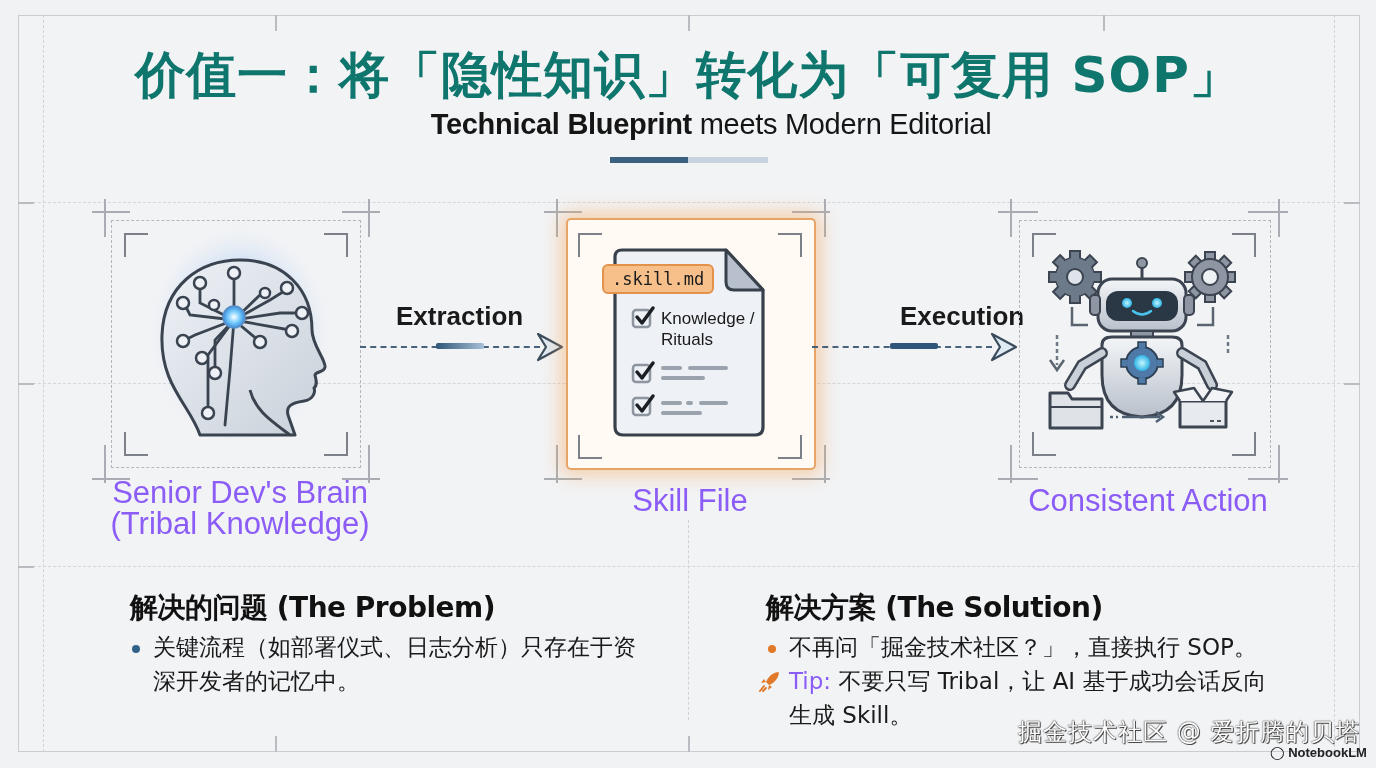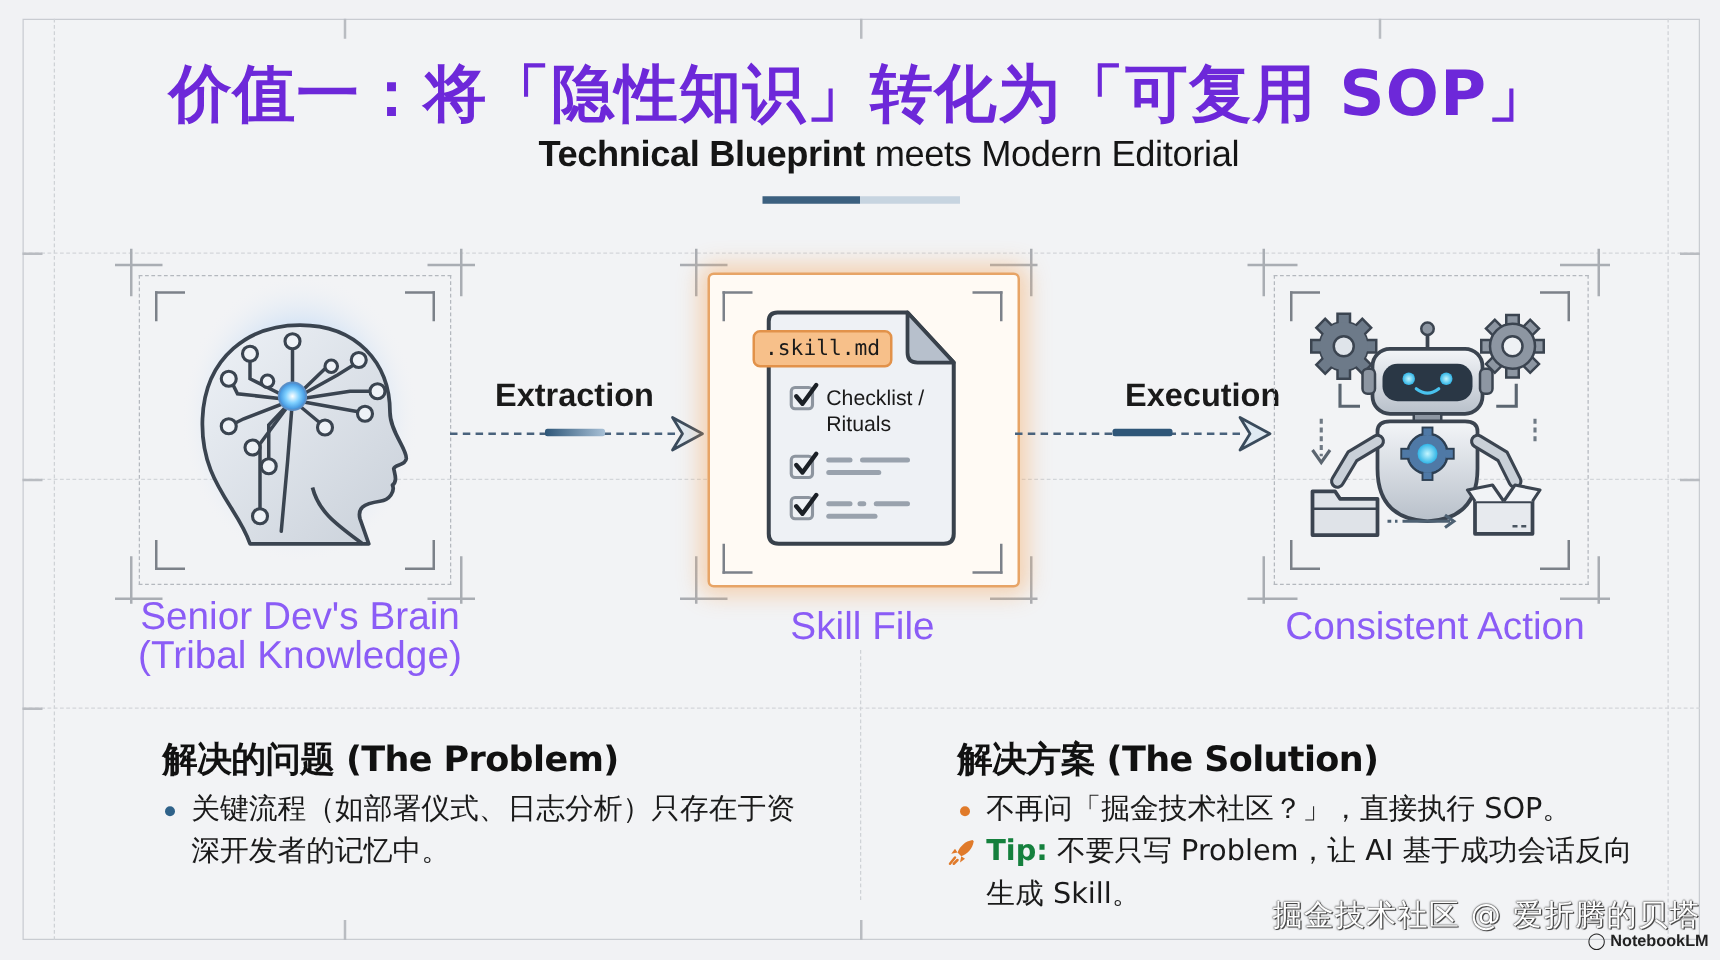--- a/index.html
+++ b/index.html
@@ -2,39 +2,39 @@
 <html><head>
 <meta charset="utf-8">
 <style>
   html,body{margin:0;padding:0;}
   body{width:1376px;height:768px;background:#f1f2f4;position:relative;overflow:hidden;font-family:"Liberation Sans","DejaVu Sans",sans-serif;color:#111;}
   .frame{position:absolute;left:18px;top:15px;width:1342px;height:737px;border:1.5px solid #c9ccd1;box-sizing:border-box;background:#f2f3f5;}
   .g{position:absolute;}
   .vdash{width:0;border-left:1.5px dashed #cfd2d6;}
   .hdash{height:0;border-top:1.5px dashed #d3d6da;}
   .tick{background:#b9bcc1;}
-  .title{position:absolute;left:0;width:1376px;top:42px;text-align:center;font-size:50px;font-weight:900;letter-spacing:1px;color:#6d28d9;font-family:"DejaVu Sans",sans-serif;}
+  .title{position:absolute;left:0;width:1376px;top:42px;text-align:center;font-size:50px;font-weight:900;letter-spacing:1px;color:#0f766e;font-family:"DejaVu Sans",sans-serif;}
   .subtitle{position:absolute;left:0;width:1376px;top:108px;text-align:center;font-size:29px;color:#151515;letter-spacing:-0.3px;}
   .subtitle b{font-weight:700;margin-left:46px;}
   .accent{position:absolute;top:157px;left:610px;height:6px;width:158px;}
   .accent .a1{position:absolute;left:0;top:0;width:78px;height:6px;background:#3c607f;}
   .accent .a2{position:absolute;left:78px;top:0;width:80px;height:6px;background:#c7d4e0;}
   .panel{position:absolute;}
   .dashbox{position:absolute;border:1.5px dashed #b4b8be;}
   .corner{position:absolute;width:22px;height:22px;border-color:#7c8189;border-style:solid;border-width:0;}
   .crossh{position:absolute;height:1.5px;background:#a9adb3;}
   .crossv{position:absolute;width:1.5px;background:#a9adb3;}
   .label{position:absolute;text-align:center;font-size:31px;font-weight:500;color:#8b5cf6;line-height:31px;}
   .flowlabel{position:absolute;font-size:26px;font-weight:700;color:#1a1a1a;}
   .arrowline{position:absolute;height:0;border-top:2px dashed #49627c;}
   .arrowbar{position:absolute;height:6px;border-radius:2px;}
   .sec-title{position:absolute;font-size:28px;font-weight:700;color:#111;font-family:"DejaVu Sans",sans-serif;letter-spacing:-0.5px;}
   .bullet{position:absolute;font-size:23px;color:#1a1a1a;line-height:34px;font-family:"DejaVu Sans",sans-serif;}
   .dot{position:absolute;width:8px;height:8px;border-radius:50%;}
-  .tip{color:#15803d;font-weight:700;}
+  .tip{color:#8b5cf6;font-weight:400;}
   .watermark{position:absolute;left:1018px;top:716px;font-size:24px;color:#fff;text-shadow:0 0 1.5px #333,0 0 1px #333,1px 1px 0 #555;font-family:"DejaVu Sans",sans-serif;letter-spacing:1px;}
   .nlm{position:absolute;left:1270px;top:745px;font-size:13px;font-weight:700;color:#222;}
 </style>
 </head>
 <body>
 
 <div class="frame"></div>
 
 <div class="g vdash" style="left:43px;top:15px;height:737px;"></div>
 <div class="g vdash" style="left:1334px;top:15px;height:737px;"></div>
@@ -169,21 +169,21 @@
         <path d="M123 173 L140 173"></path>
         <path d="M150 173 L186 173"></path>
         <path d="M123 183 L163 183"></path>
         <path d="M123 208 L140 208"></path>
         <path d="M148 208 L151 208"></path>
         <path d="M161 208 L186 208"></path>
         <path d="M123 218 L160 218"></path>
       </g>
   </svg>
   <div style="position:absolute;left:62px;top:69px;padding:3px 8px;background:#f7c08a;border:2px solid #e2924a;border-radius:6px;font-family:'DejaVu Sans Mono','Liberation Mono',monospace;font-size:17px;color:#1a1a1a;">.skill.md</div>
-  <div style="position:absolute;left:121px;top:113px;width:100px;font-size:17px;font-weight:500;line-height:21px;color:#1a1a1a;">Checklist / Rituals</div>
+  <div style="position:absolute;left:121px;top:113px;width:100px;font-size:17px;font-weight:500;line-height:21px;color:#1a1a1a;">Knowledge / Rituals</div>
   <div class="label" style="left:0;width:300px;top:290px;">Skill File</div>
 </div>
 
 <div class="flowlabel" style="left:900px;top:301px;">Execution</div>
 <div class="arrowline" style="left:812px;top:346px;width:180px;"></div>
 <div class="arrowbar" style="left:890px;top:343px;width:48px;background:#2f5678;"></div>
 <svg style="position:absolute;left:990px;top:332px;" width="30" height="30">
     <path d="M2 2 L26 15 L2 28 L10 15 Z" fill="#dfeaf3" stroke="#3a4b5c" stroke-width="2.2" stroke-linejoin="round"></path>
   </svg>
 
@@ -310,18 +310,18 @@
 
 <div class="sec-title" style="left:766px;top:589px;">解决方案 (The Solution)</div>
 <div class="dot" style="left:768px;top:645px;background:#e07a2a;"></div>
 <div class="bullet" style="left:789px;top:630px;">不再问「掘金技术社区？」，直接执行 SOP。</div>
 <svg style="position:absolute;left:758px;top:669px;" width="24" height="24" viewBox="0 0 24 24">
   <path d="M20 3 C14 4 10 8 8 13 L11 16 C16 14 20 10 21 4 Z" fill="#e07a2a"></path>
   <path d="M8 13 L3 14 L6 10 Z M11 16 L10 21 L14 18 Z" fill="#e07a2a"></path>
   <path d="M6 17 L2 22 M8 19 L5 22" stroke="#e07a2a" stroke-width="2" stroke-linecap="round"></path>
 </svg>
 <div class="bullet" style="left:789px;top:664px;">
-  <div><span class="tip">Tip:</span><span> 不要只写 Problem，让 AI 基于成功会话反向</span></div>
+  <div><span class="tip">Tip:</span><span> 不要只写 Tribal，让 AI 基于成功会话反向</span></div>
   <div>生成 Skill。</div>
 </div>
 
 <div class="watermark">掘金技术社区 @ 爱折腾的贝塔</div>
 <div class="nlm"><span>◯</span> <span>NotebookLM</span></div>
 
 </body></html>

